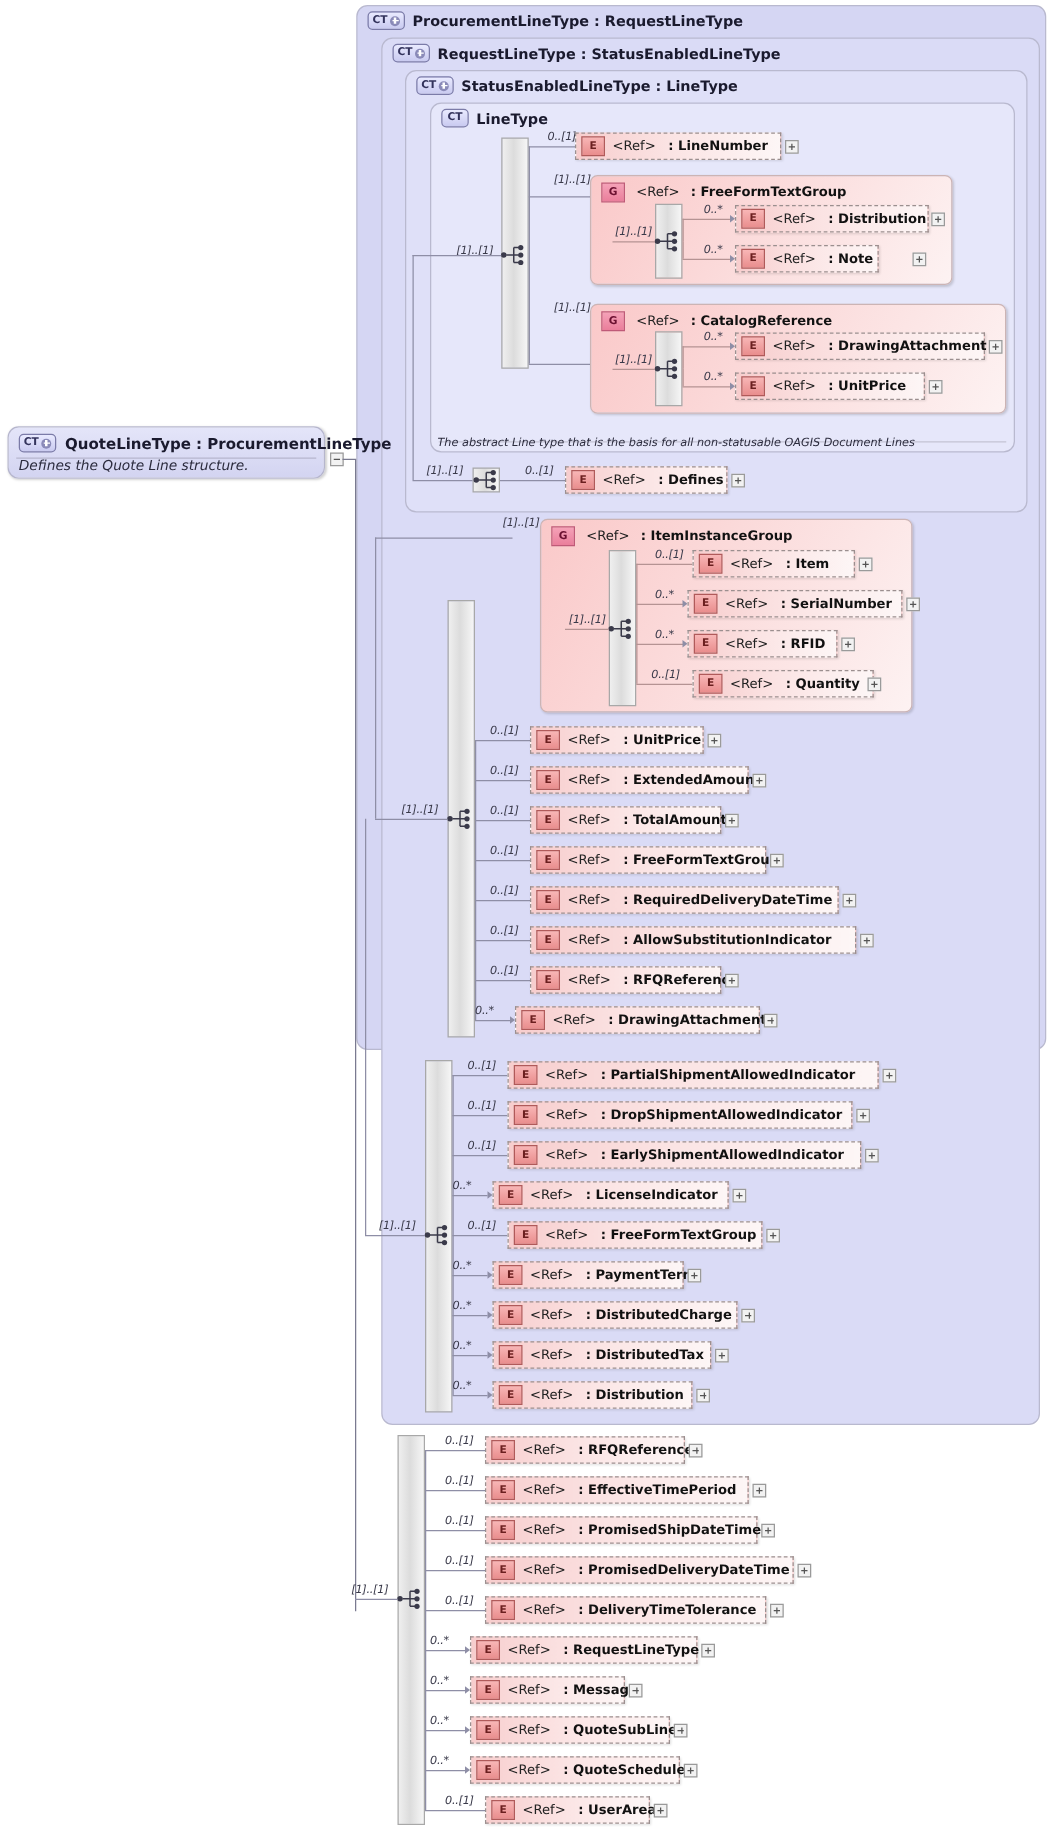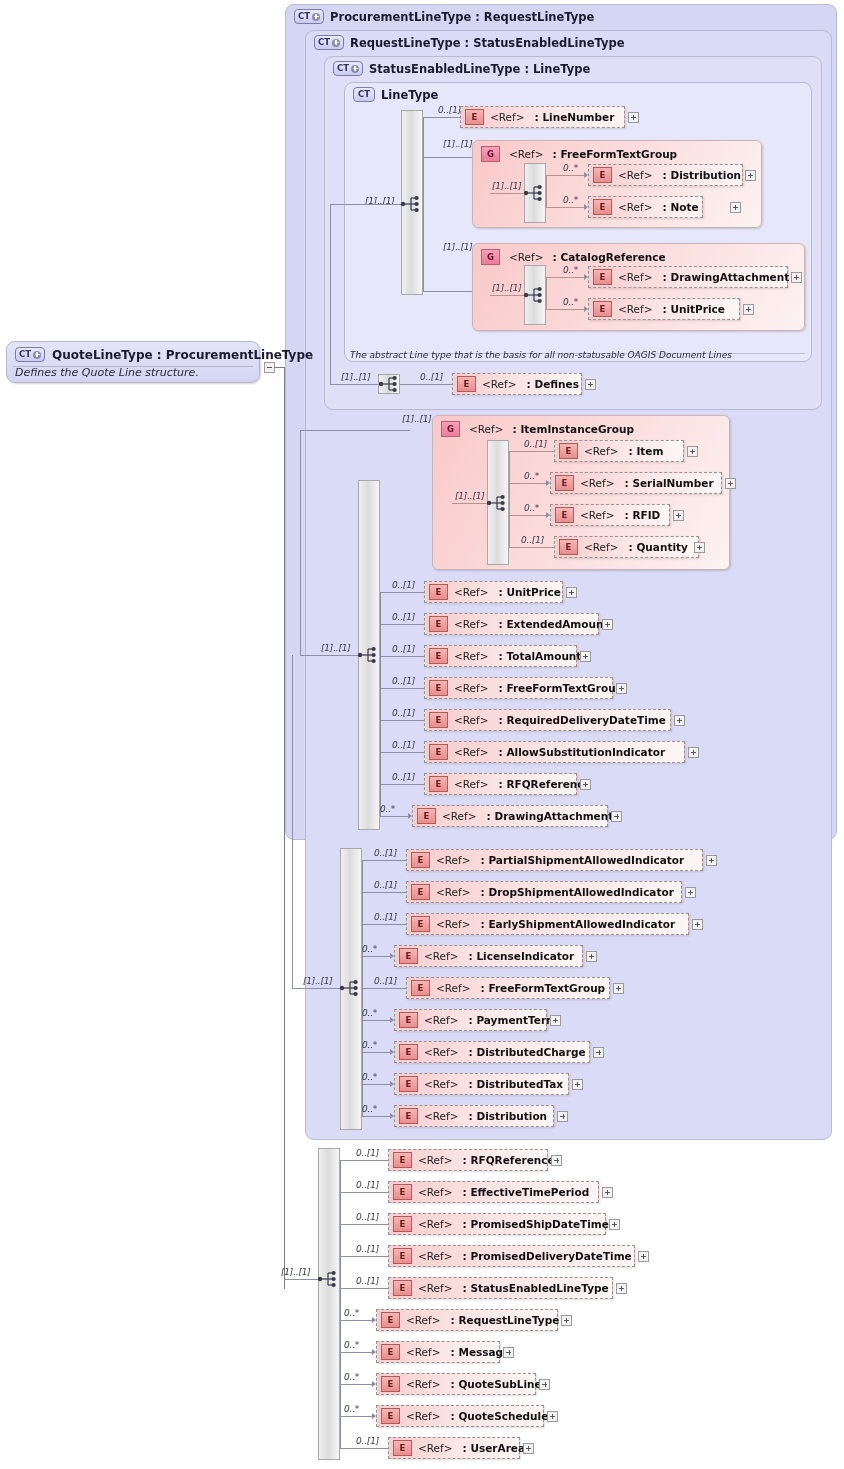--- a/index.html
+++ b/index.html
@@ -640,21 +640,21 @@
         <span class="ebadge">E</span>
         <span class="ref">&lt;Ref&gt;</span>
         <span class="nm">: PromisedDeliveryDateTime</span>
       </div>
       <div class="expander" style="left: 637.8px; top: 1251px;"></div>
       <div class="ln lnh" style="left: 340px; top: 1288px; width: 48px;"></div>
       <div class="occ" style="left: 356px; top: 1276px;">0..[1]</div>
       <div class="node" style="left: 388px; top: 1277px; width: 225.2px;">
         <span class="ebadge">E</span>
         <span class="ref">&lt;Ref&gt;</span>
-        <span class="nm">: StatusEnabledLineType</span>
+        <span class="nm">: DeliveryTimeTolerance</span>
       </div>
       <div class="expander" style="left: 616.2px; top: 1283px;"></div>
       <div class="ln lnh" style="left: 340px; top: 1320px; width: 32px;"></div>
       <div class="arrow" style="left: 372px; top: 1317px;"></div>
       <div class="occ" style="left: 344px; top: 1308px;">0..*</div>
       <div class="node" style="left: 376px; top: 1309px; width: 182px;">
         <span class="ebadge">E</span>
         <span class="ref">&lt;Ref&gt;</span>
         <span class="nm">: RequestLineType</span>
       </div>

